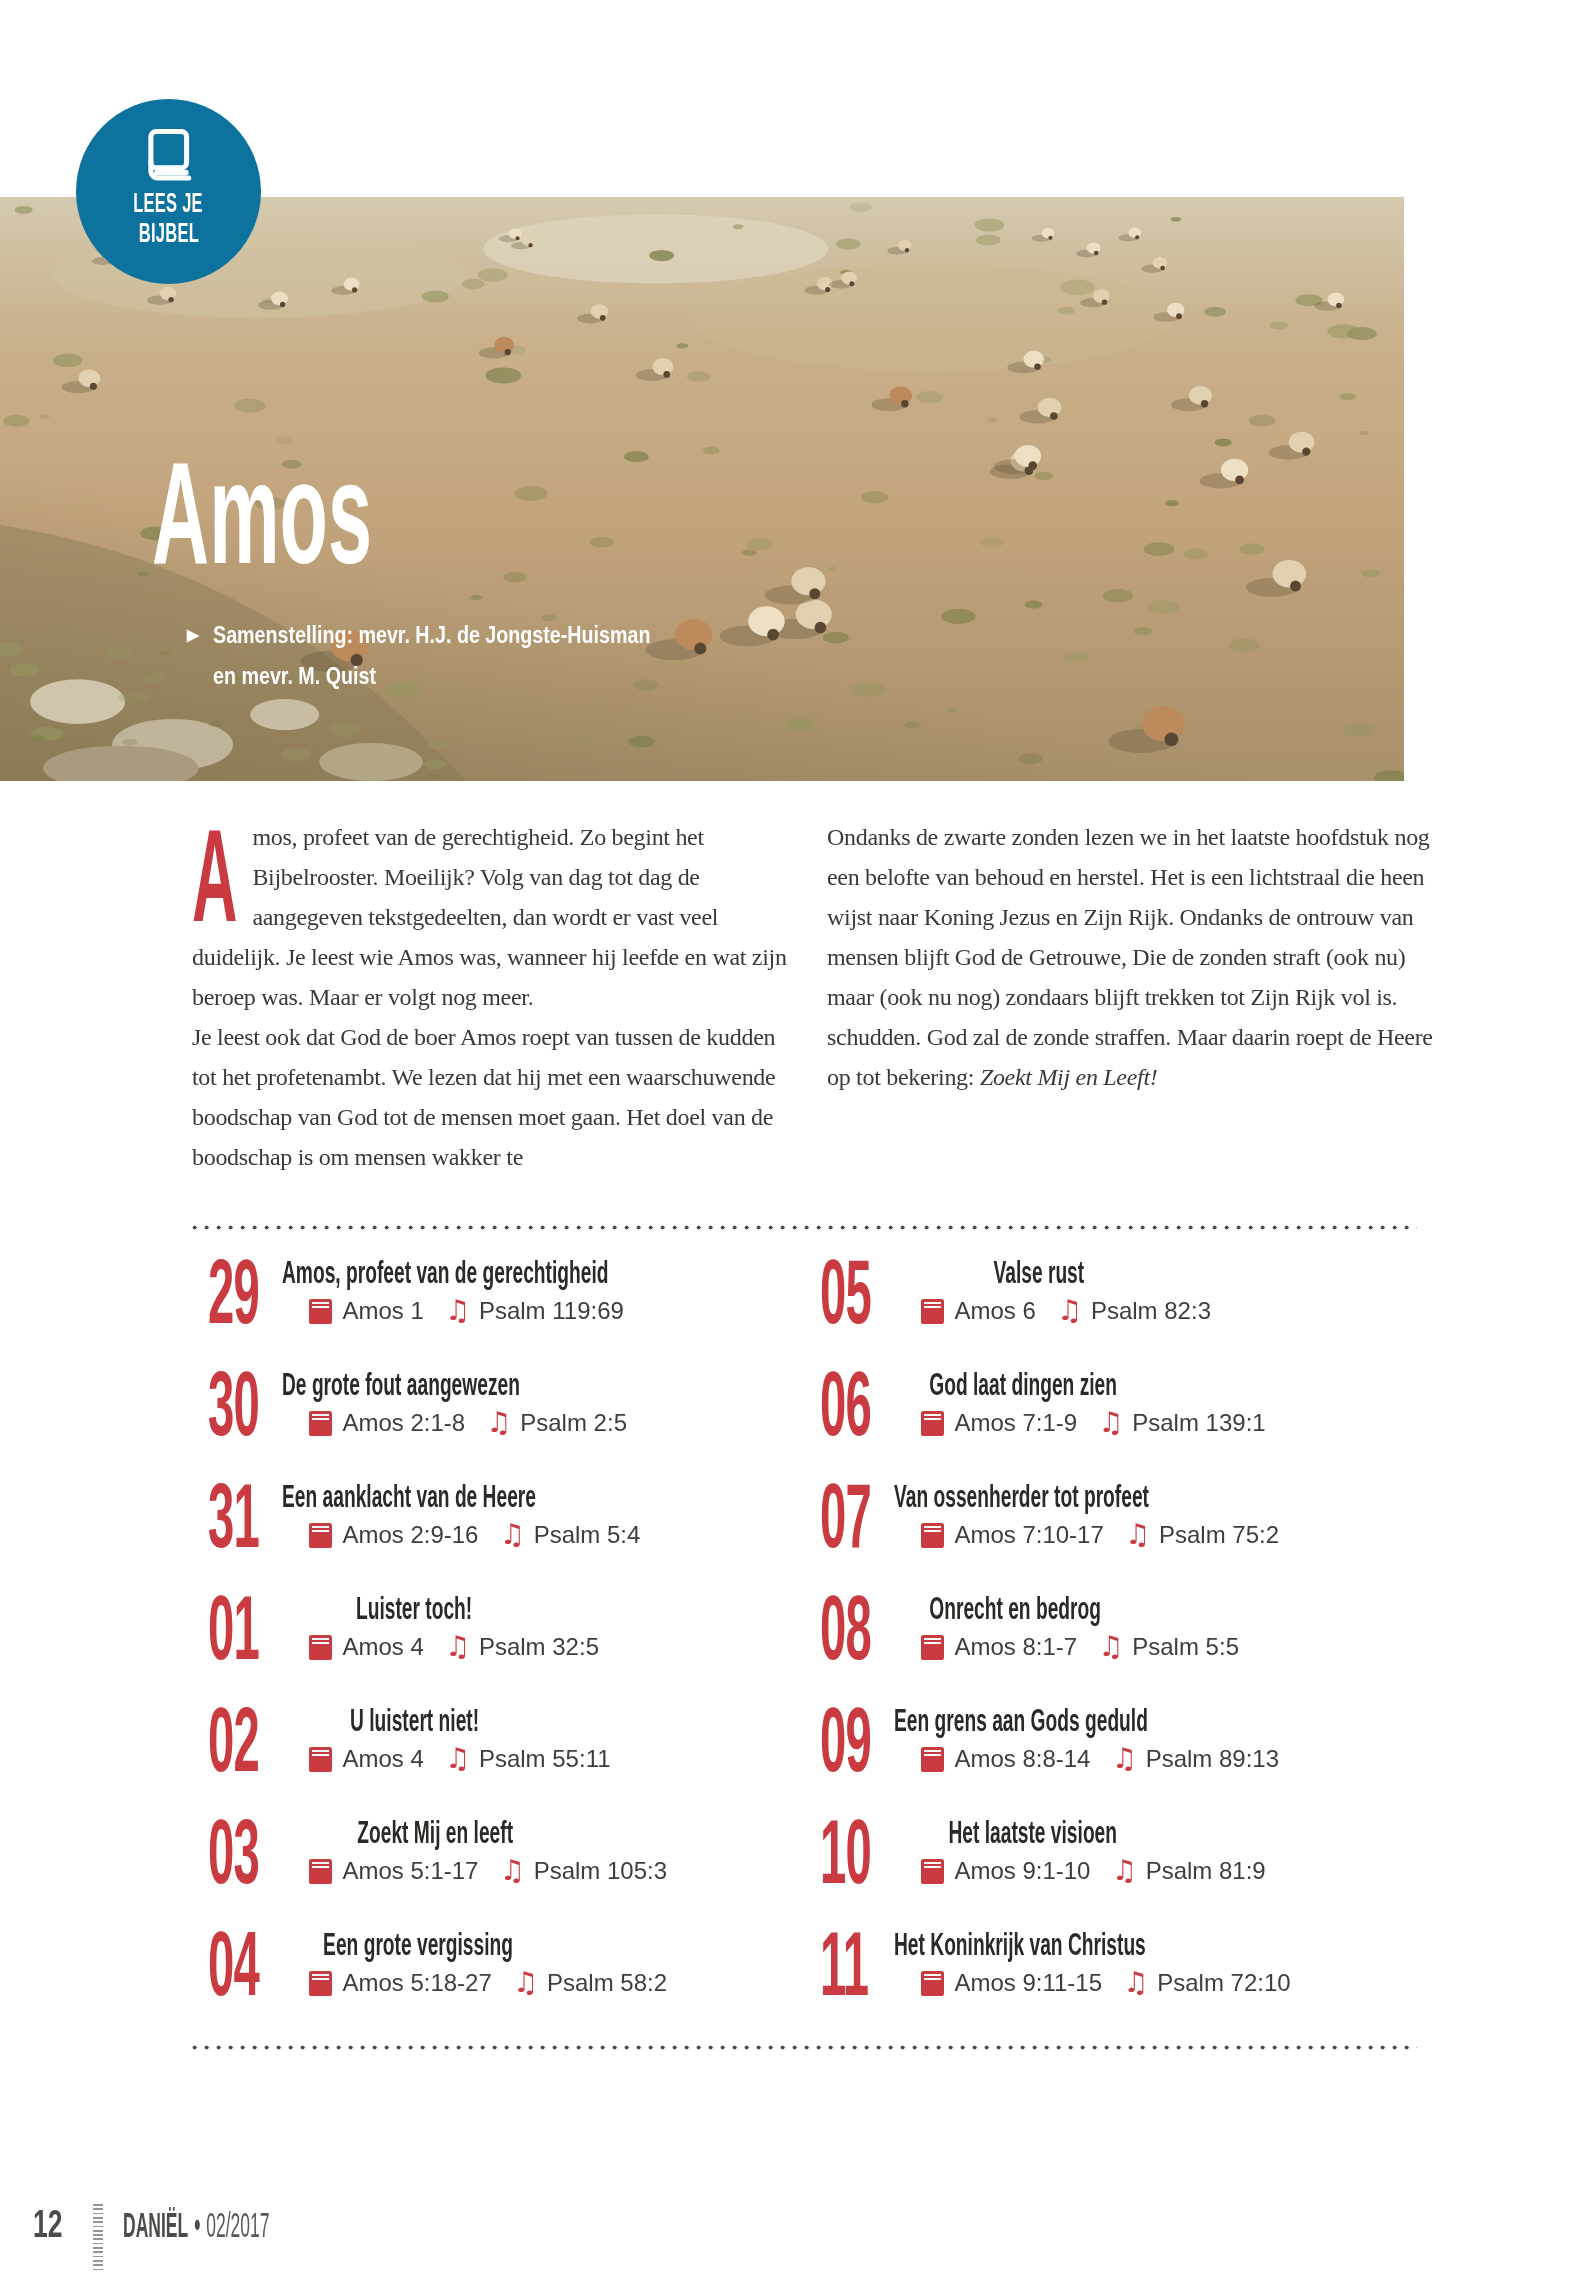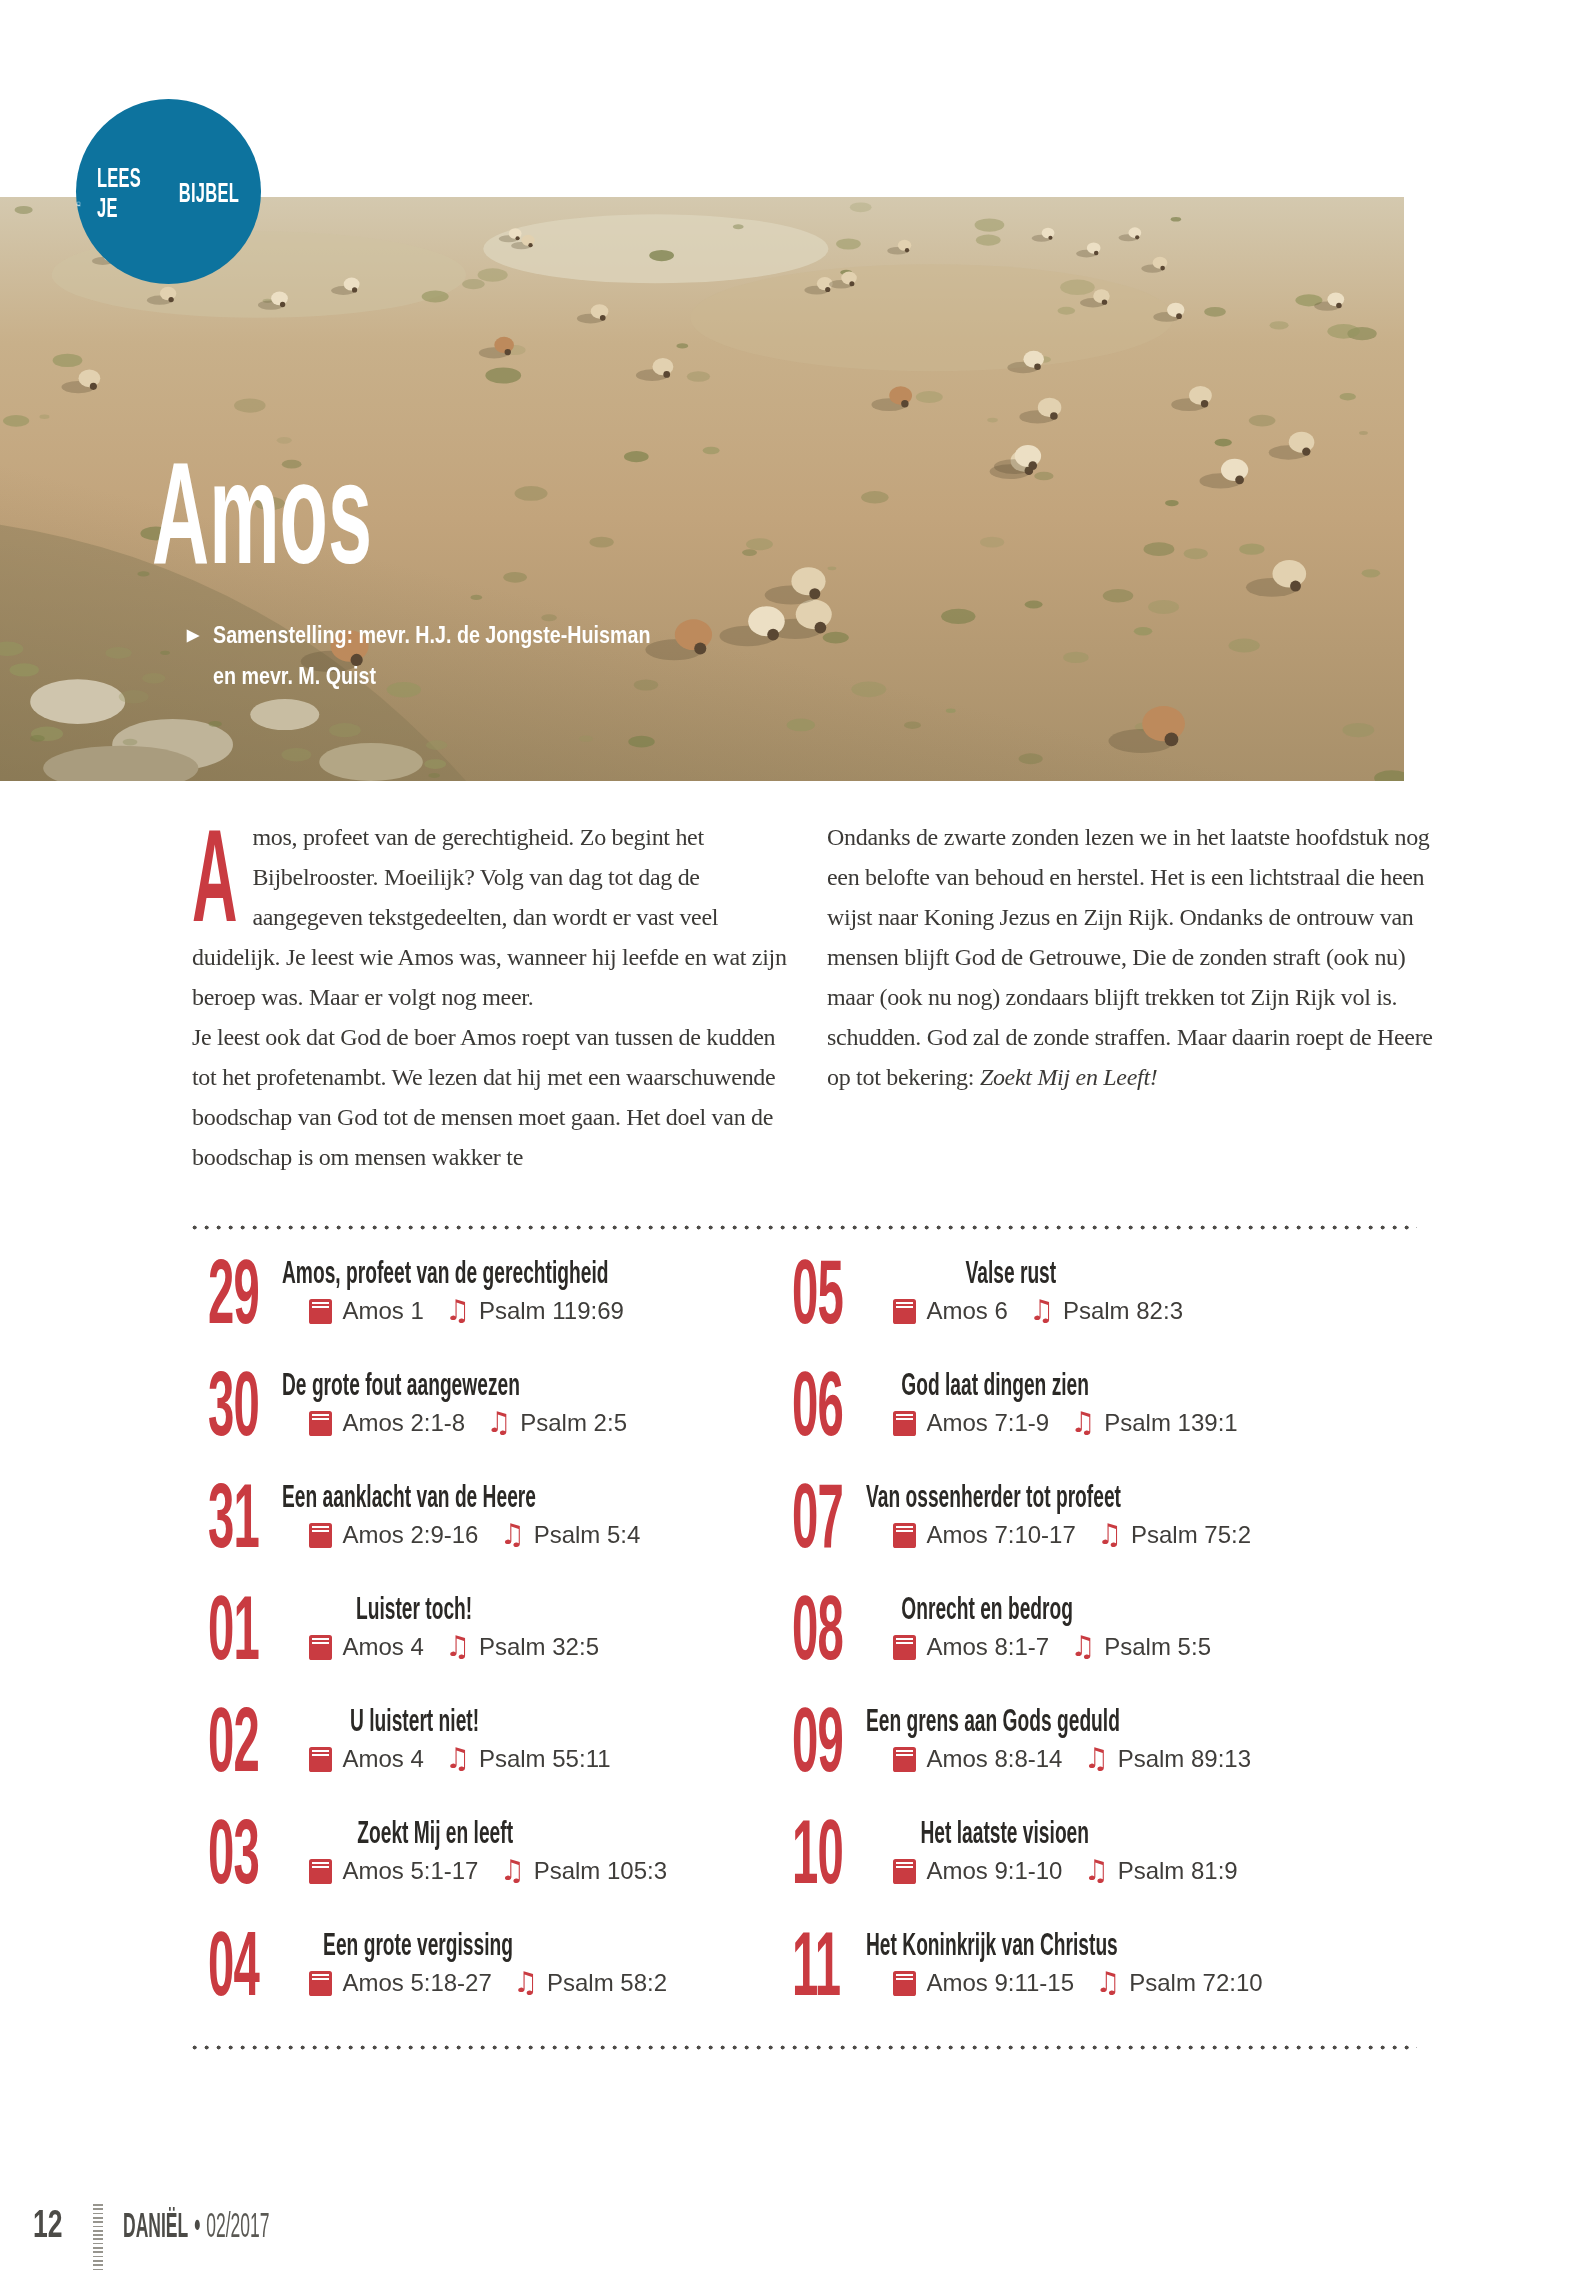--- a/index.html
+++ b/index.html
@@ -4,21 +4,21 @@
 <style>
   html,body{margin:0;padding:0;background:#ffffff;}
   .page{position:relative;width:1592px;height:2295px;background:#ffffff;overflow:hidden;
         font-family:"Liberation Sans",sans-serif;}
 
   
   .photo{position:absolute;left:0;top:197px;width:1404px;height:584px;overflow:hidden;}
 
   
   .badge{position:absolute;left:76px;top:99px;width:185px;height:185px;border-radius:50%;
-         background:#0d739e;z-index:6;display:flex;flex-direction:row;align-items:center;}
+         background:#0d739e;z-index:6;display:flex;flex-direction:column;align-items:center;}
   .badge svg{margin-top:24px;}
   .badge-line{color:#fff;font-weight:bold;font-size:28.5px;line-height:30px;
               transform:scaleX(.58);transform-origin:center top;letter-spacing:0.4px;}
 
   
   .hero-title{position:absolute;left:152px;top:449px;z-index:5;color:#fff;font-weight:bold;
               font-size:144px;line-height:129px;transform:scaleX(.55);transform-origin:left top;
               letter-spacing:0;}
   .hero-byline{position:absolute;left:187px;top:614px;z-index:5;color:#fff;font-weight:bold;
                font-size:24px;line-height:41px;display:flex;}
@@ -37,21 +37,21 @@
            transform:scaleX(.48);transform-origin:left top;}
 
   
   .rule{position:absolute;left:192px;width:1225px;height:5.2px;background-repeat:repeat-x;
         background-image:radial-gradient(circle 2.2px at 2.6px 2.6px,#4e4c48 1.8px,transparent 2.3px);
         background-size:12px 5.2px;}
   .rule1{top:1225px;} .rule2{top:2045px;}
 
   
   .sched-col{position:absolute;top:1253px;width:630px;}
-  .sched-left{left:208px;} .sched-right{left:792px;}
+  .sched-left{left:208px;} .sched-right{left:820px;}
   .entry{display:flex;height:112px;align-items:flex-start;}
   .day{width:74px;flex:none;color:#c93b41;font-weight:bold;font-size:91px;line-height:78px;
        transform:scaleX(.52);transform-origin:left top;letter-spacing:-1.7px;}
   .entry-body{padding-top:3.5px;text-align:right;}
   .entry-title{font-weight:bold;font-size:32px;line-height:31px;color:#2b2926;white-space:nowrap;
                transform:scaleX(.6);transform-origin:left top;}
   .entry-refs{display:flex;align-items:center;margin-top:9.5px;font-size:24px;color:#3f3d3a;padding-left:27px;}
   .book-ic{width:23px;height:25px;background:#c93b41;border-radius:2.6px;position:relative;
            margin-right:10.4px;flex:none;}
   .book-ic::before{content:"";position:absolute;left:2.6px;right:2.6px;top:3.5px;height:7.8px;

